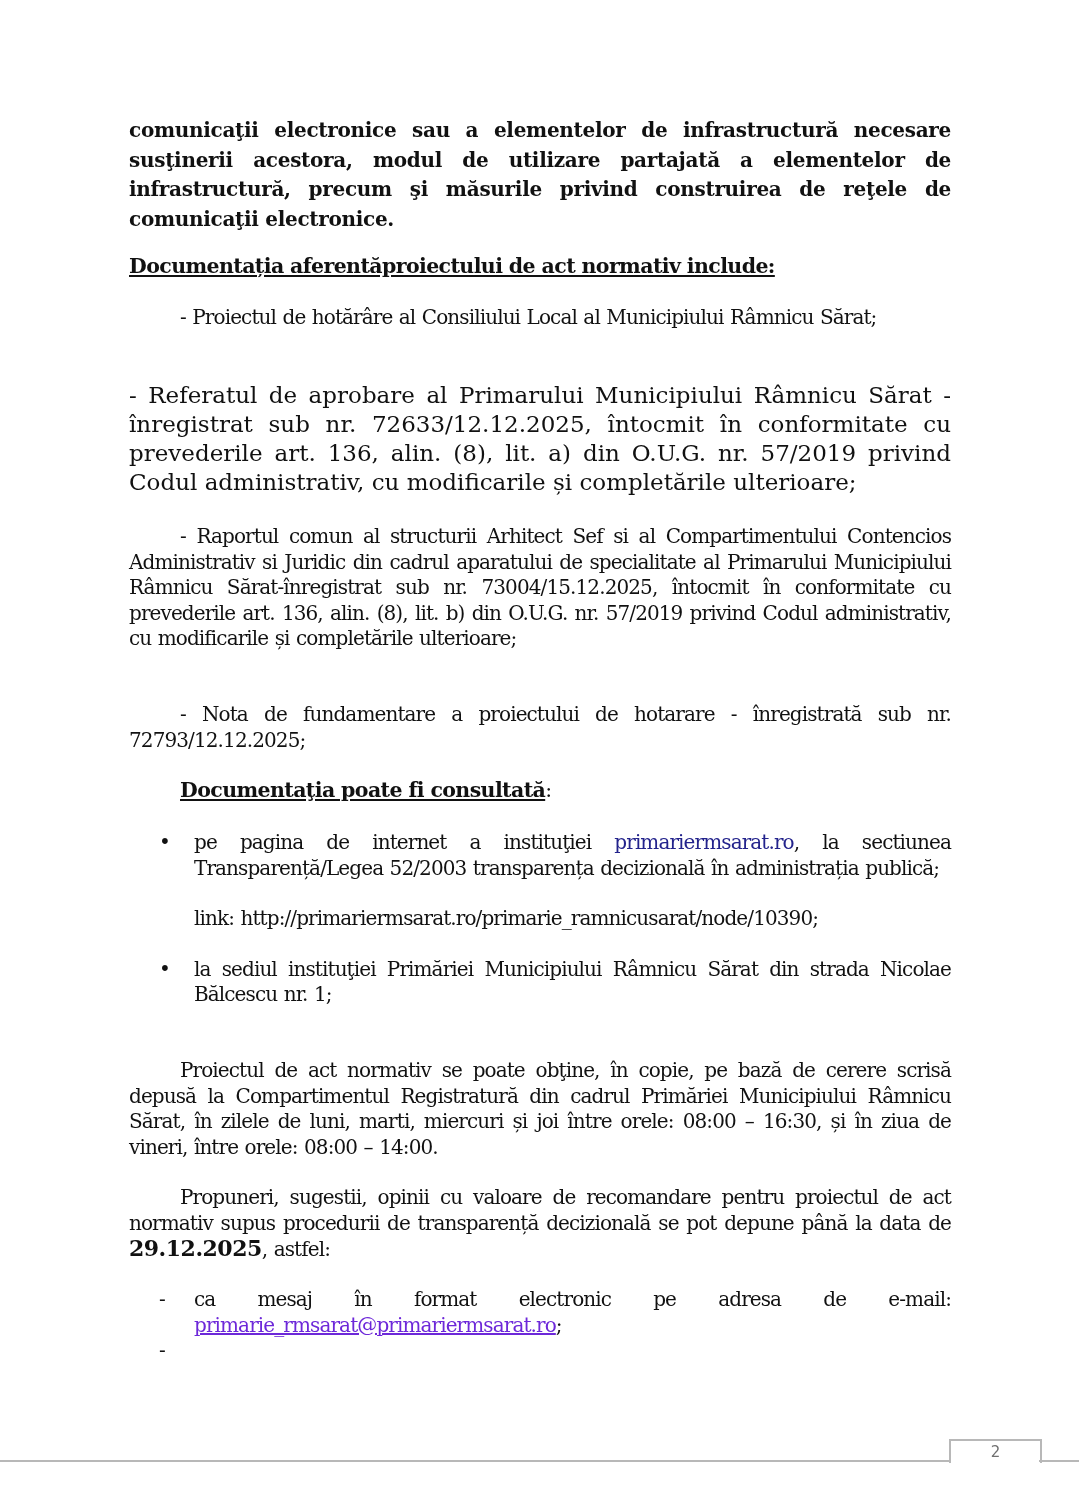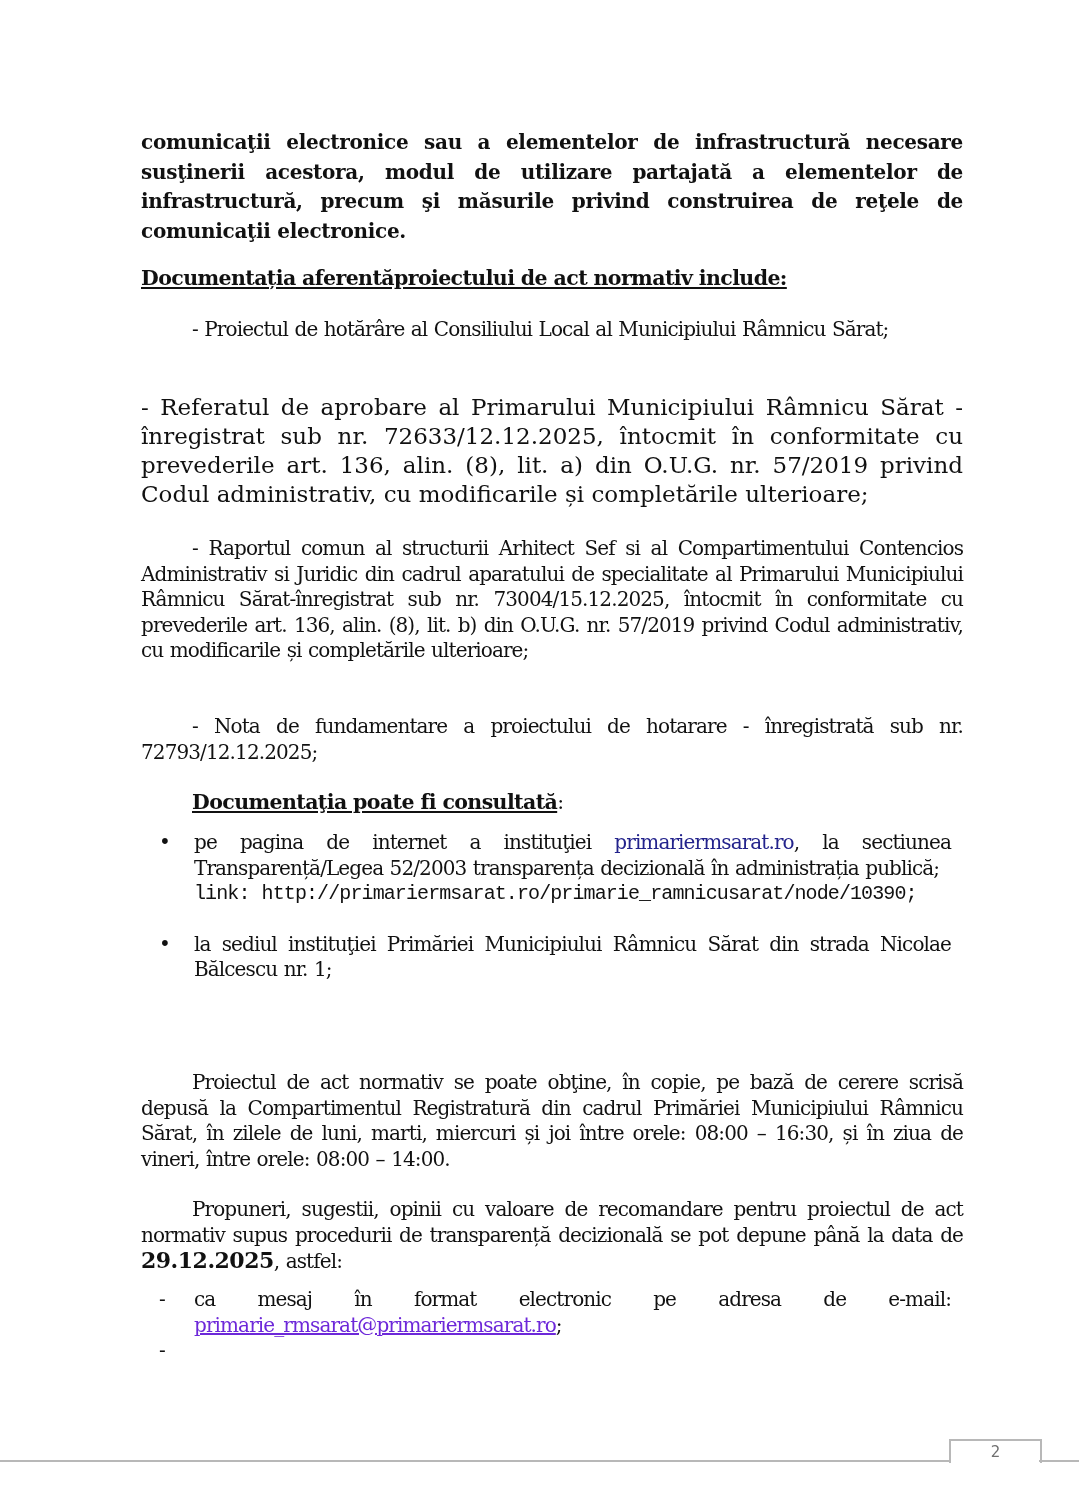--- a/index.html
+++ b/index.html
@@ -1,19 +1,19 @@
 <!DOCTYPE html>
 <html><head>
 <meta charset="utf-8">
 <style>
   html, body { margin: 0; padding: 0; background: #ffffff; }
   body { width: 1079px; height: 1509px; position: relative; overflow: hidden;
          font-family: "DejaVu Serif", serif; color: #111111; }
   .page { position: absolute; left: 129px; top: 116px; width: 822px; }
-  p { margin: 12px; text-align: justify; text-align-last: auto; }
+  p { margin: 0; text-align: justify; text-align-last: auto; }
   .cond { font-size: 20px; letter-spacing: -0.9px; word-spacing: 1px; }
   .wide { font-size: 23px; letter-spacing: 0px; }
   .intro { font-weight: bold; font-size: 20px; line-height: 29.5px; letter-spacing: -0.3px; }
   .heading { font-weight: bold; text-decoration: underline; font-size: 20.5px; letter-spacing: -0.6px; }
   .indent { text-indent: 51px; }
   .blk { position: absolute; left: 0; width: 822px; }
   .lh29 { line-height: 29px; }
   .lh25 { line-height: 25.5px; }
   .link { color: #23238c; }
   .email { color: #6d28d9; text-decoration: underline; }
@@ -49,21 +49,21 @@
 
   <p class="blk" style="top:662px; font-size:20.5px; letter-spacing:-0.6px; padding-left:51px; box-sizing:border-box;">
     <span class="heading" style="font-size:20.5px;">Documentaţia poate fi consultată</span><span>:</span>
   </p>
 
   <ul class="bul blk cond lh25" style="top:714px;">
     <li style="text-align:justify;">
       <span class="mark">•</span>
       <span>pe pagina de internet a instituţiei </span><span class="link">primariermsarat.ro</span><span>, la sectiunea Transparență/Legea 52/2003 transparența decizională în administrația publică;</span>
     </li>
-    <li style="font-family:Liberation Mono, monospace;">
+    <li style="margin-top:25px;">
       <span>link: http://primariermsarat.ro/primarie_ramnicusarat/node/10390;</span>
     </li>
     <li style="margin-top:25px; text-align:justify;">
       <span class="mark">•</span>
       <span>la sediul instituţiei Primăriei Municipiului Râmnicu Sărat din strada Nicolae Bălcescu nr. 1;</span>
     </li>
   </ul>
 
   <p class="blk cond lh25 indent" style="top:942px;">Proiectul de act normativ se poate obţine, în copie, pe bază de cerere scrisă depusă la Compartimentul Registratură din cadrul Primăriei Municipiului Râmnicu Sărat, în zilele de luni, marti, miercuri și joi între orele: 08:00 – 16:30, și în ziua de vineri, între orele: 08:00 – 14:00.</p>
 

